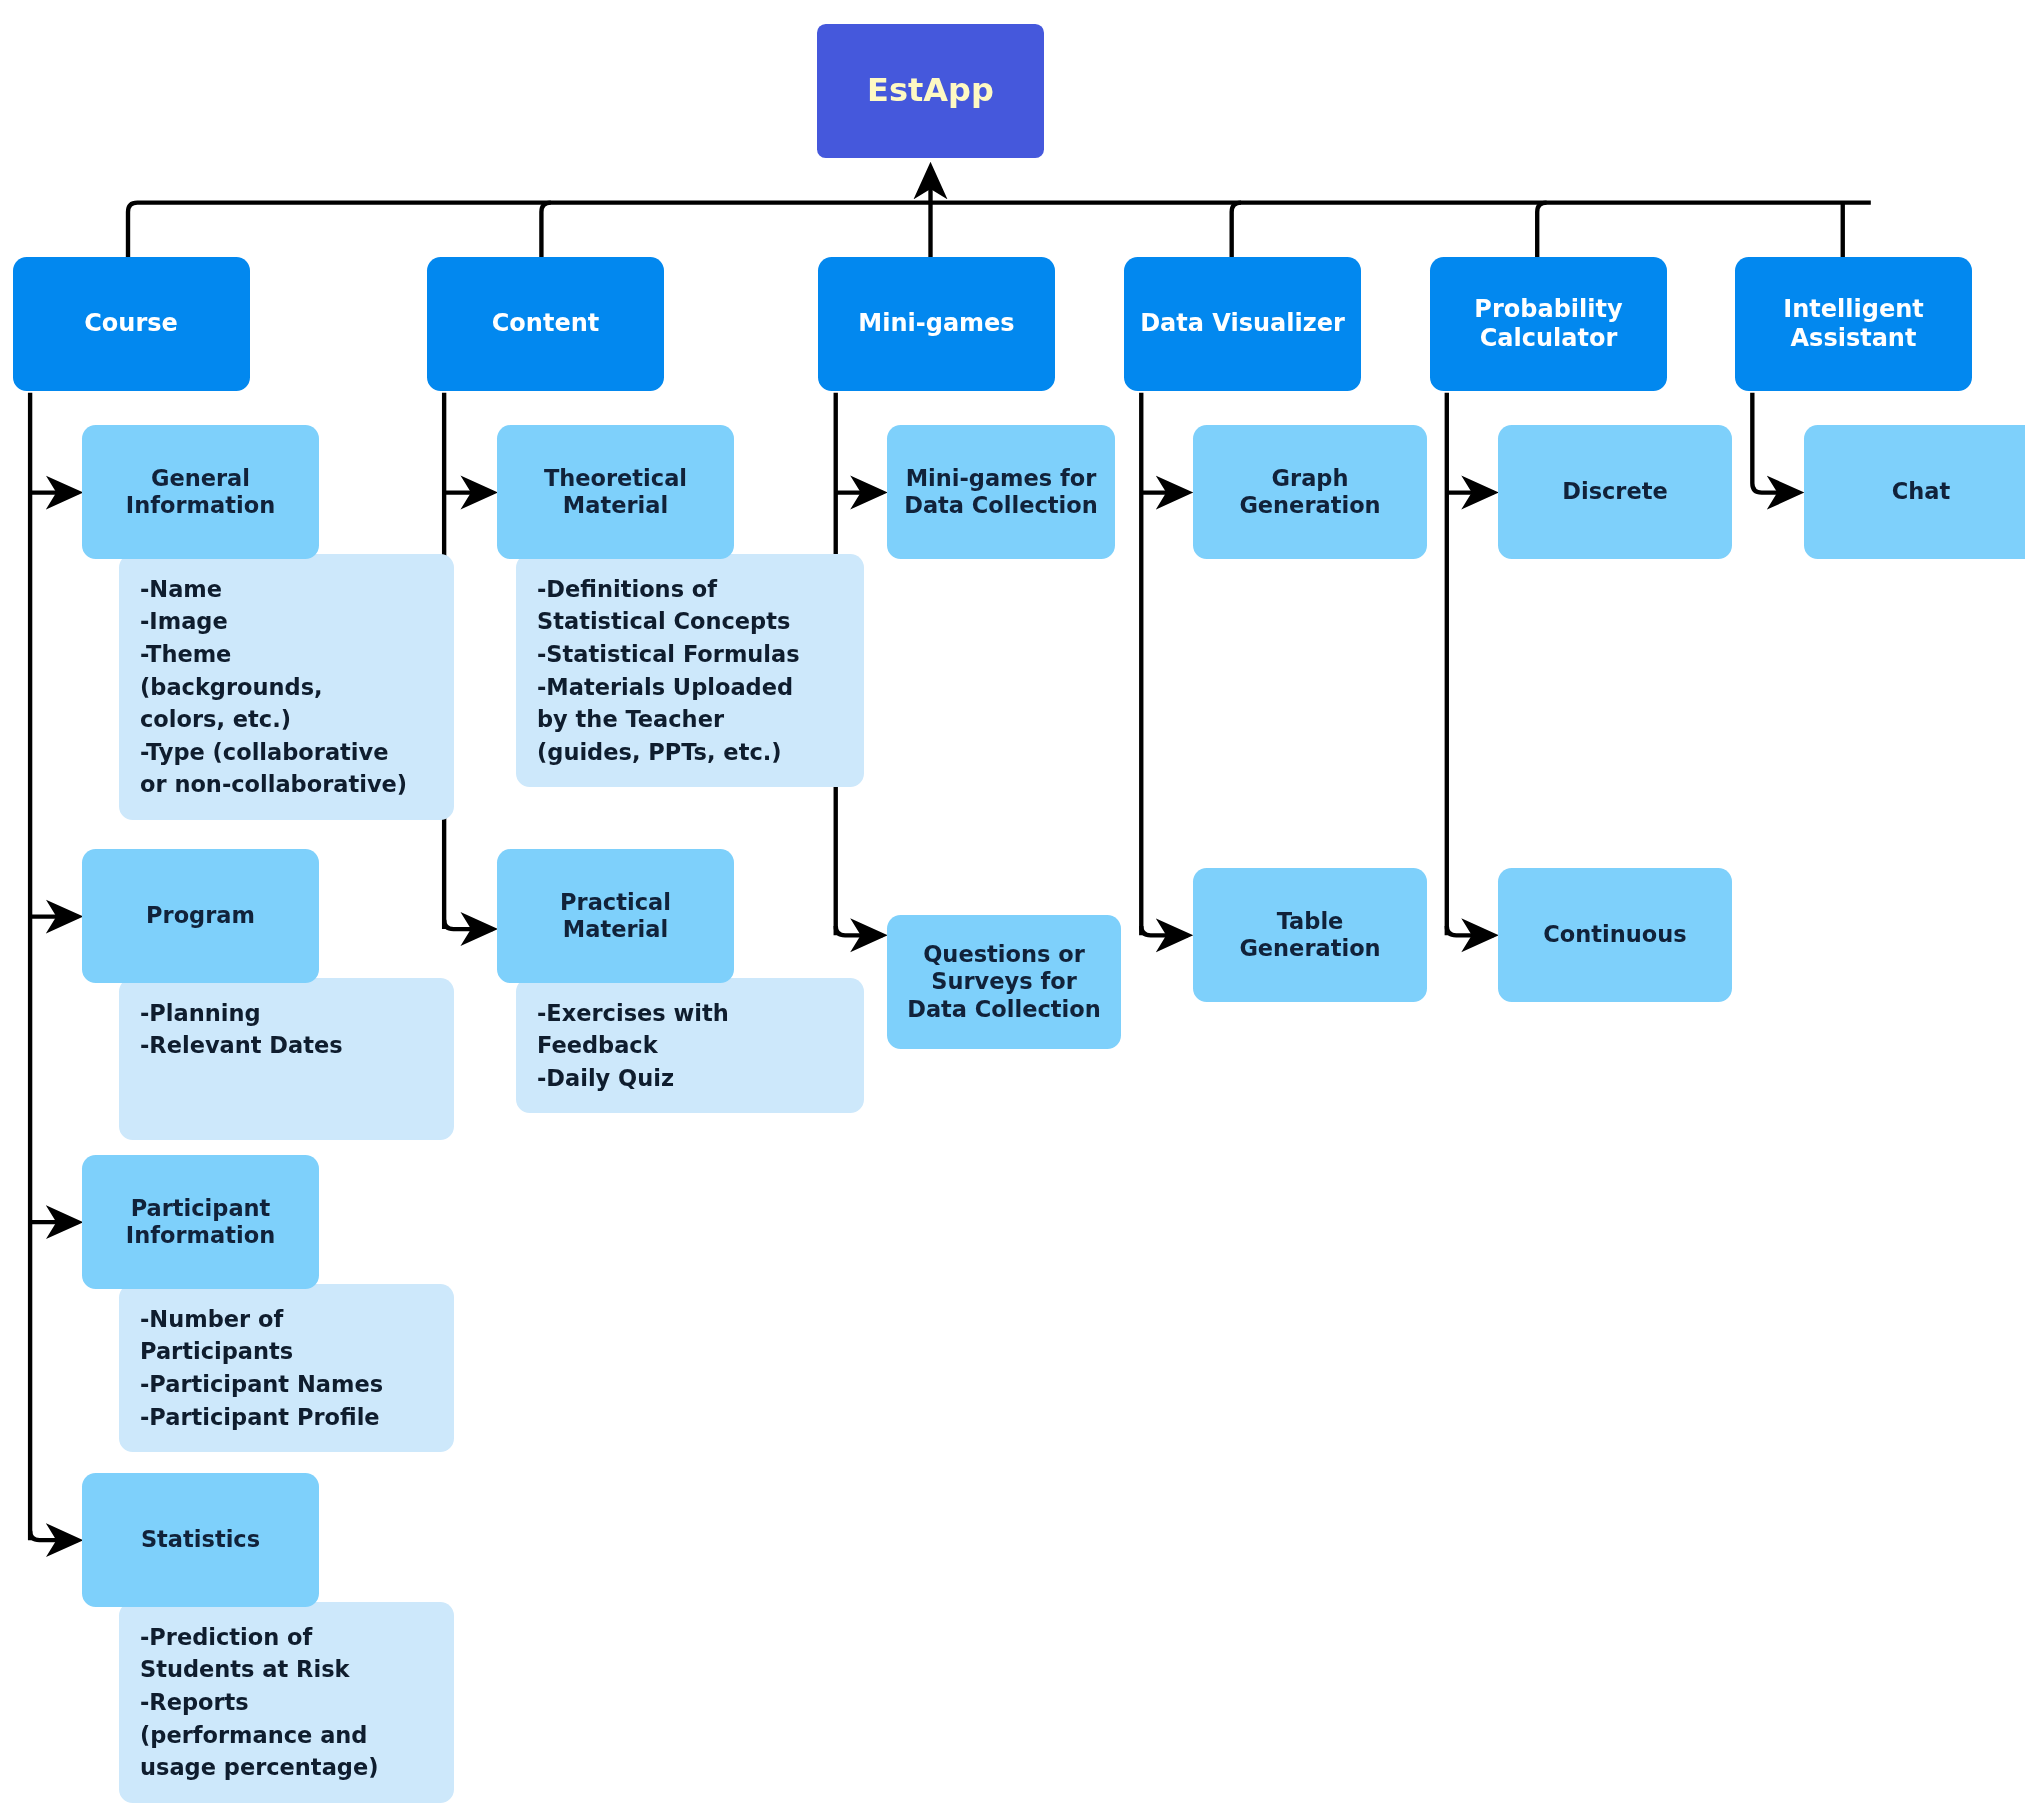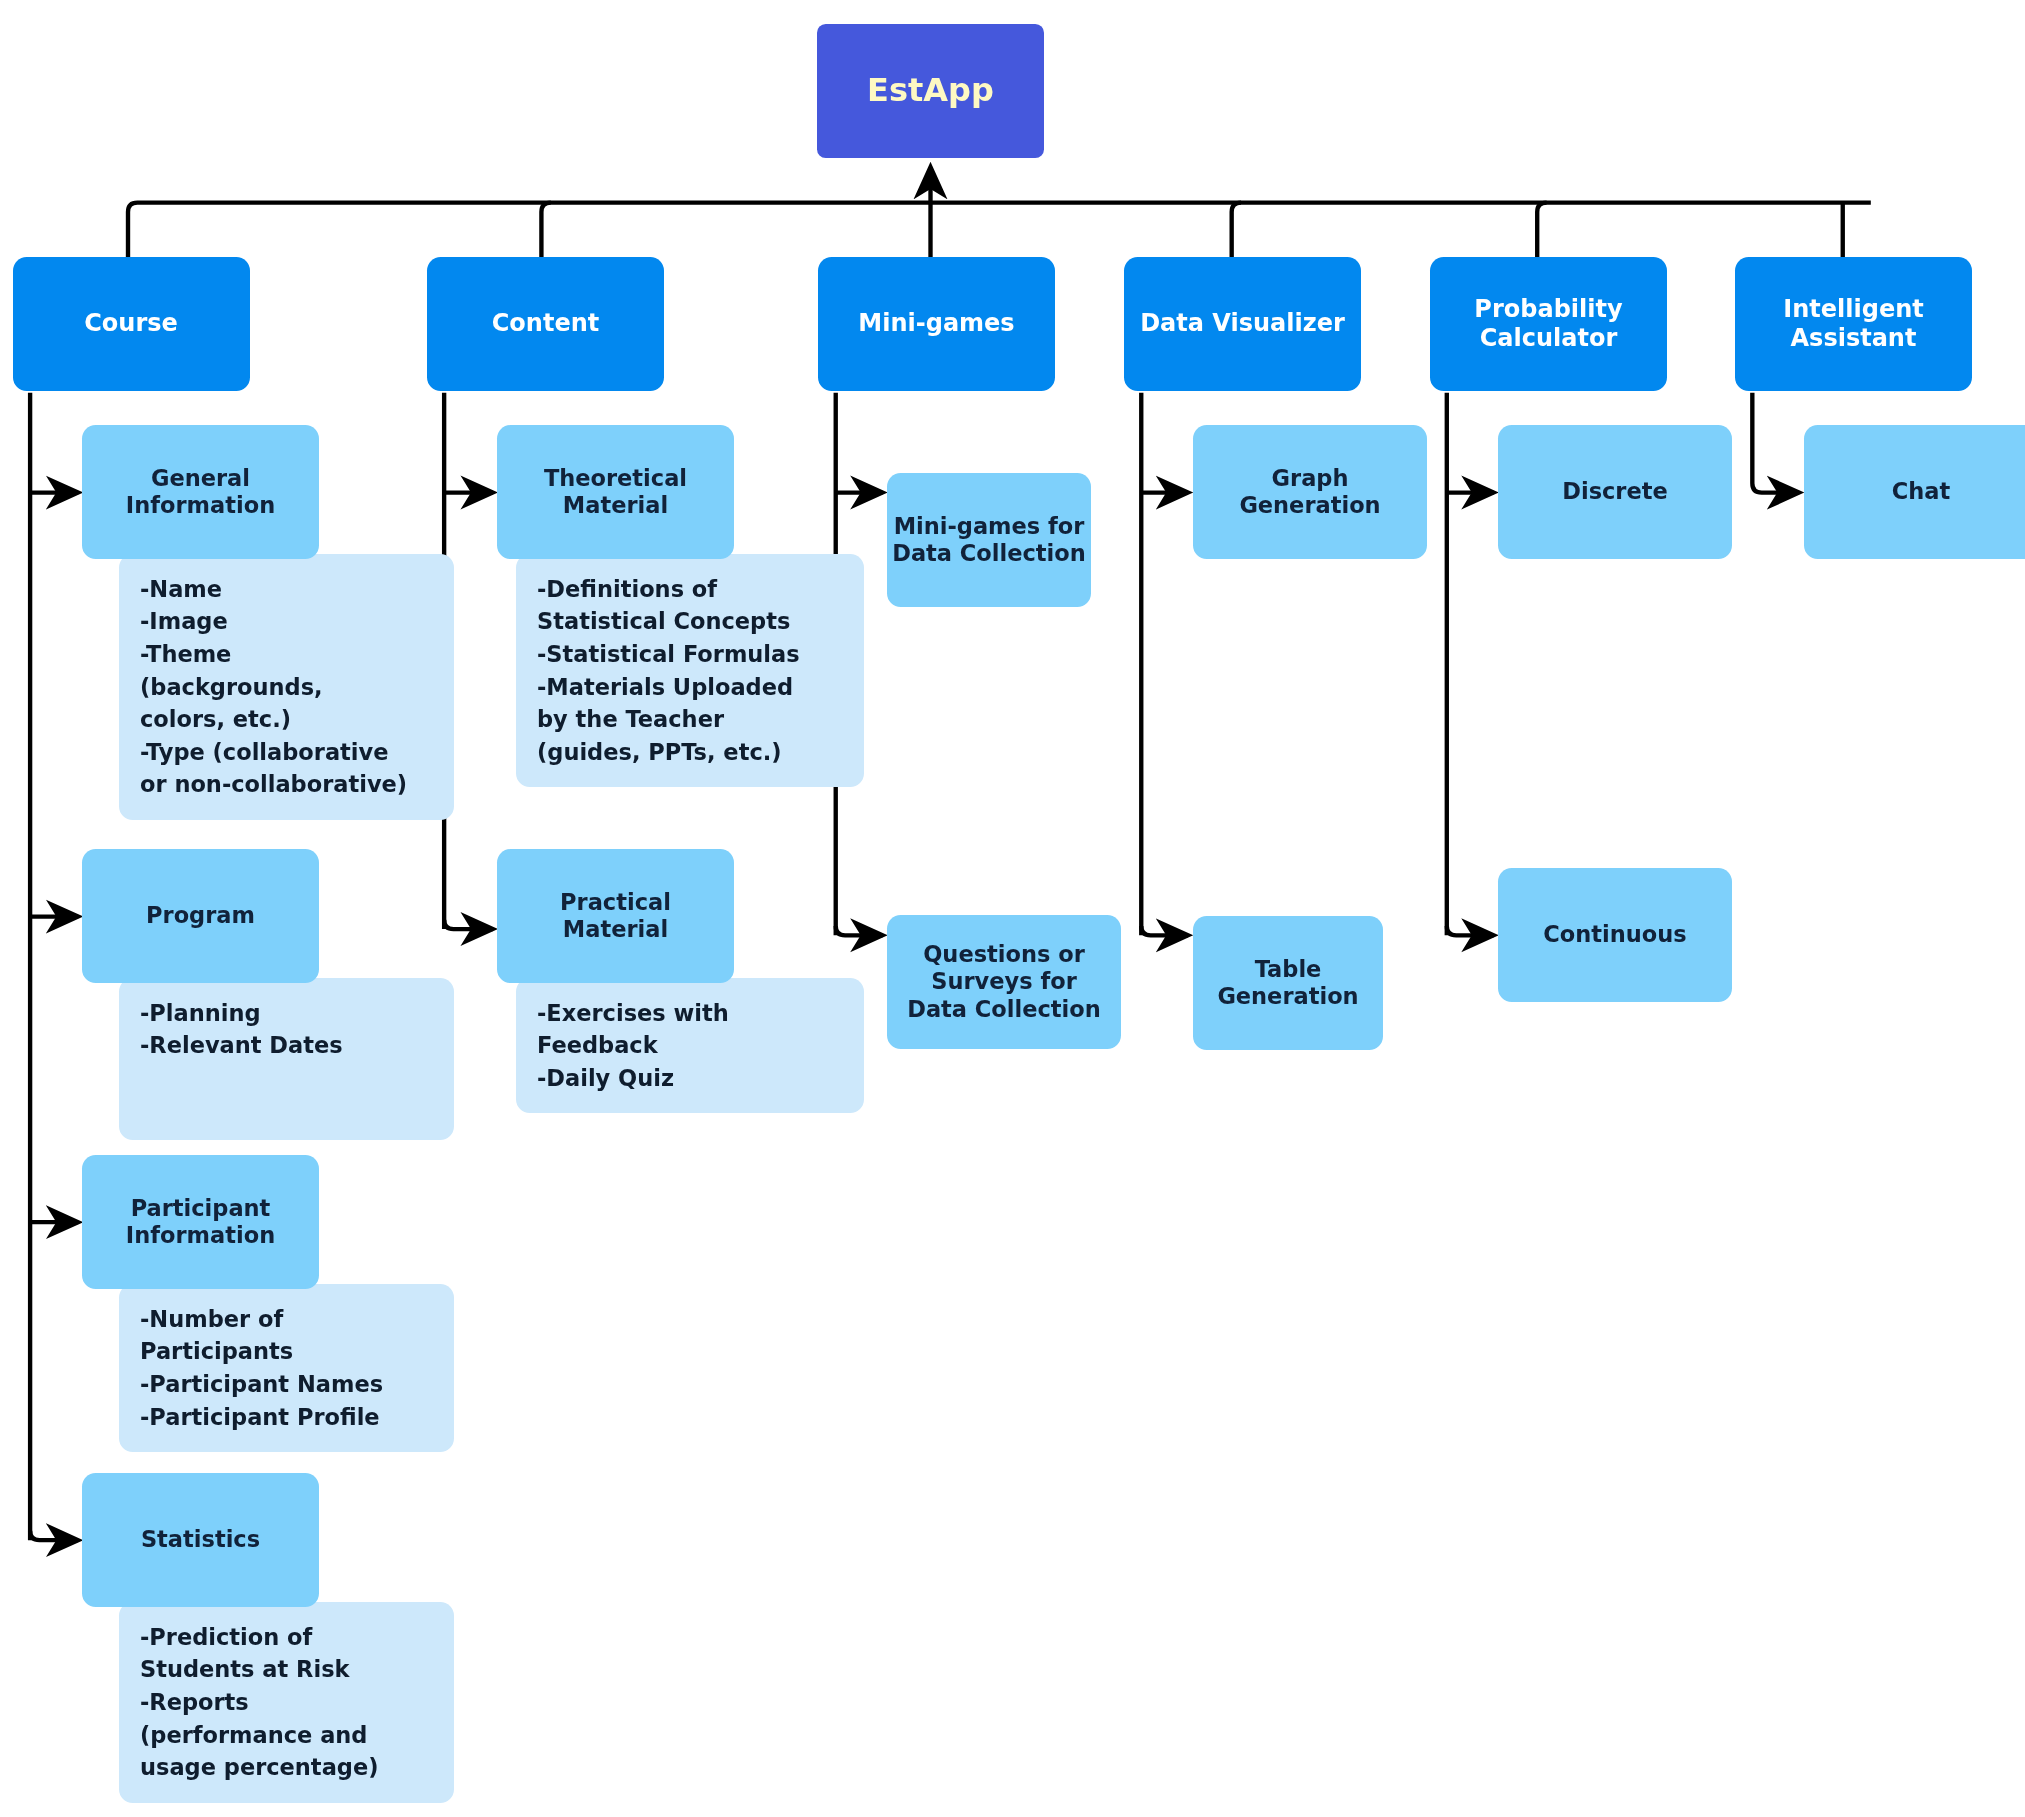--- a/index.html
+++ b/index.html
@@ -148,31 +148,31 @@
 
   <div class="node lvl3" style="left:497px;top:849px;width:237px;height:134px;padding:0 18.7px;">
     <span>Practical Material</span>
   </div>
   <div class="detail" style="position:absolute;left:516px;top:978px;width:306px;">
     <span>-Exercises with
 Feedback
 -Daily Quiz</span>
   </div>
 
-  <div class="node lvl3" style="left:887px;top:425px;width:204px;height:134px;padding:0 0;margin-top:48px;">
+  <div class="node lvl3" style="left:887px;top:425px;width:228px;height:134px;padding:0 0;">
     <span>Mini-games for Data Collection</span>
   </div>
   <div class="node lvl3" style="left:887px;top:868px;width:234px;height:134px;padding:0 17.5px;margin-top:47px;">
     <span>Questions or Surveys for Data Collection</span>
   </div>
 
   <div class="node lvl3" style="left:1193px;top:425px;width:234px;height:134px;padding:0 17.5px;">
     <span>Graph Generation</span>
   </div>
-  <div class="node lvl3" style="left:1193px;top:916px;width:190px;height:134px;padding:0 17.5px;">
+  <div class="node lvl3" style="left:1193px;top:868px;width:234px;height:134px;padding:0 17.5px;">
     <span>Table Generation</span>
   </div>
 
   <div class="node lvl3" style="left:1498px;top:425px;width:234px;height:134px;padding:0 17.5px;">
     <span>Discrete</span>
   </div>
   <div class="node lvl3" style="left:1498px;top:868px;width:234px;height:134px;padding:0 17.5px;">
     <span>Continuous</span>
   </div>
 

